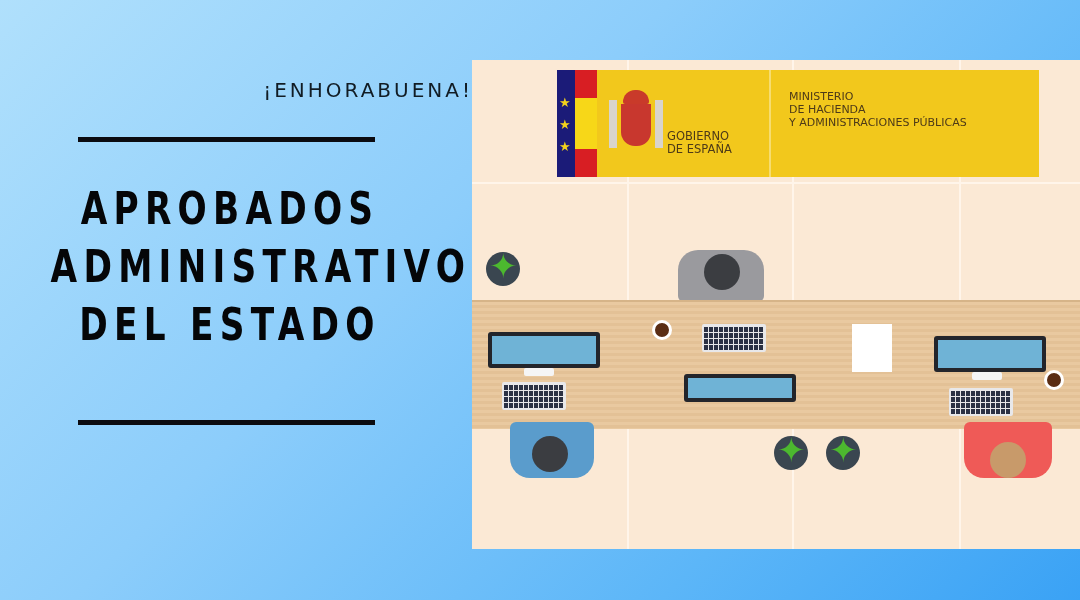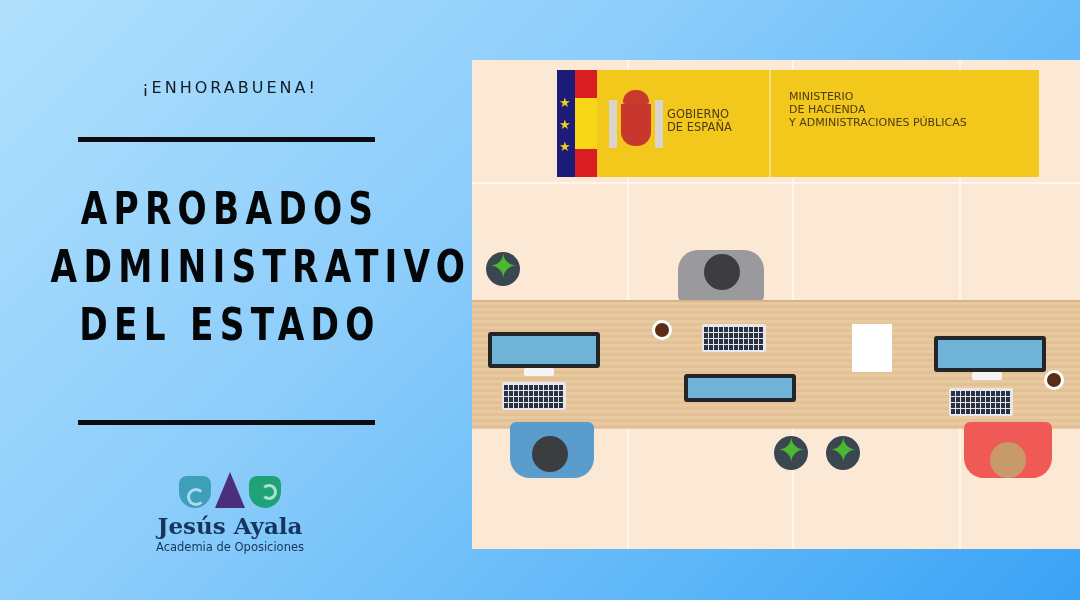--- a/index.html
+++ b/index.html
@@ -3,22 +3,22 @@
 <meta charset="utf-8">
 <style>
   html, body { margin:0; padding:0; }
   body {
     width:1080px; height:600px; overflow:hidden; position:relative;
     background: linear-gradient(135deg, #b0e0fc 0%, #8ccdfb 40%, #5cb6f8 75%, #3aa2f5 100%);
     font-family: "DejaVu Sans", sans-serif;
   }
   .left { position:absolute; left:0; top:0; width:460px; height:600px; }
   .congrats {
-    position:absolute; top:78px; left:0; width:460px; text-align:center;
-    font-family:"DejaVu Sans", sans-serif; font-size:16px; letter-spacing:3px; color:#111c24;
+    position:absolute; top:78px; left:0; width:460px; text-align:right;
+    font-family:"DejaVu Sans", sans-serif; font-size:20px; letter-spacing:3px; color:#111c24;padding-left:13px;
   }
   .rule { position:absolute; left:78px; width:297px; height:5px; background:#0b0b10; }
   .rule.top { top:137px; }
   .rule.bottom { top:420px; }
   .title {
     position:absolute; top:180px; left:0; width:460px; text-align:center;
     font-family:"DejaVu Sans", sans-serif; font-weight:bold; color:#050608;
     font-size:44px; line-height:58px; letter-spacing:8px; transform:scaleX(0.78);
   }
   .title div { white-space:nowrap; }
@@ -39,21 +39,21 @@
   .flag { width:40px; height:107px; display:flex; }
   .flag-blue { width:18px; background:#1b1b78; position:relative; }
   .flag-star { position:absolute; left:2px; color:#f2d21c; font-size:13px; line-height:13px; }
   .flag-rgy { width:22px; display:flex; flex-direction:column; }
   .flag-rgy .r { height:28px; background:#d81e23; }
   .flag-rgy .y { flex:1; background:#f7d718; }
   .coat { width:70px; position:relative; }
   .coat-shield { position:absolute; left:24px; top:34px; width:30px; height:42px; background:#c8372e; border-radius:0 0 14px 14px; }
   .coat-crown { position:absolute; left:26px; top:20px; width:26px; height:14px; background:#c93a2a; border-radius:12px 12px 2px 2px; }
   .coat-pillar { position:absolute; top:30px; width:8px; height:48px; background:#d9d4cc; }
-  .gov-text1 { width:102px; padding-top:38px; font-size:11.5px; line-height:13px; color:#4d3a18; font-family:"DejaVu Sans", sans-serif; border-right:2px solid #f6dd70; }
+  .gov-text1 { width:102px; padding-top:60px; font-size:11.5px; line-height:13px; color:#4d3a18; font-family:"DejaVu Sans", sans-serif; border-right:2px solid #f6dd70; }
   .gov-text2 { padding:20px 0 0 18px; font-size:11px; line-height:13px; color:#4d3a18; font-family:"DejaVu Sans", sans-serif; }
 
   .desk { position:absolute; left:0; top:240px; width:608px; height:127px; background:repeating-linear-gradient(180deg, #e9c9a0 0px, #e9c9a0 3px, #e3c196 3px, #e3c196 6px); border-top:2px solid #d6b488; }
   .monitor { position:absolute; width:104px; height:28px; background:#6fb3d6; border:4px solid #23252b; border-radius:3px; }
   .mon-stand { position:absolute; width:30px; height:8px; background:#f5f5f5; border-radius:2px; }
   .keyboard { position:absolute; width:60px; height:24px; background:#2b3144; border:2px solid #e8e8ea; border-radius:2px;
     background-image:repeating-linear-gradient(90deg, transparent 0 4px, #e8e8ea 4px 5px), repeating-linear-gradient(0deg, transparent 0 5px, #e8e8ea 5px 6px); }
   .person { position:absolute; }
   .head { position:absolute; border-radius:50%; }
   .plant { position:absolute; width:34px; height:34px; border-radius:50%; background:#3a4650; }
@@ -67,29 +67,20 @@
 <div class="left">
   <div class="congrats">¡ENHORABUENA!</div>
   <div class="rule top"></div>
   <div class="title">
     <div>APROBADOS</div>
     <div>ADMINISTRATIVOS</div>
     <div>DEL ESTADO</div>
   </div>
   <div class="rule bottom"></div>
 
-  <div class="logo">
-    <div class="logo-mark">
-      <div class="lm-j"></div>
-      <div class="lm-a"></div>
-      <div class="lm-c"></div>
-    </div>
-    <div class="logo-name">Jesús Ayala</div>
-    <div class="logo-sub">Academia de Oposiciones</div>
-  </div>
 </div>
 
 <div class="panel">
   <div class="grid-v" style="left:155px"></div>
   <div class="grid-v" style="left:320px"></div>
   <div class="grid-v" style="left:487px"></div>
   <div class="grid-h" style="top:122px"></div>
 
   <div class="gov">
     <div class="flag">

